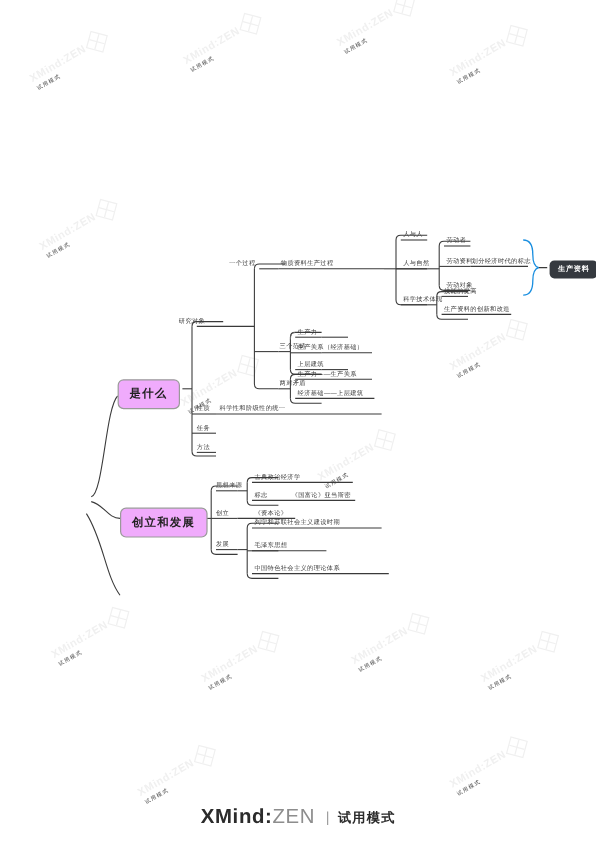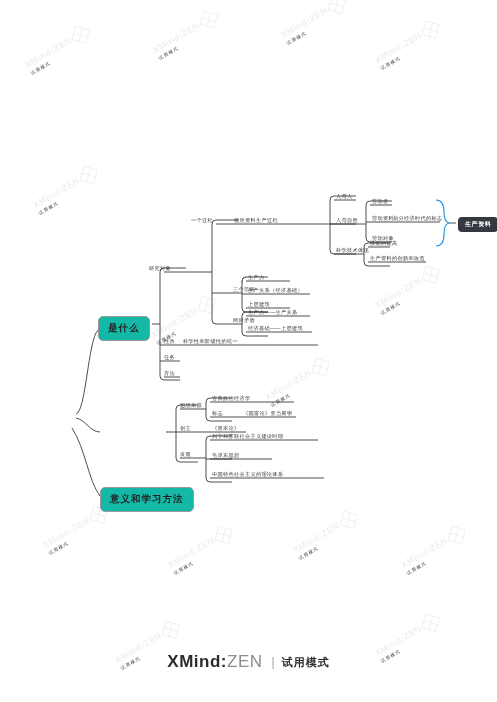--- a/index.html
+++ b/index.html
@@ -46,21 +46,21 @@
     background:#1a8fe0;
     color:#ffffff;
     font-size:15px;
     font-weight:bold;
     border-radius:5px;
     padding:8px 16px;
     letter-spacing:2px;
     box-shadow:0 1px 2px rgba(0,0,0,.15);
   }
   .main{
-    background:#14b8a6;
+    background:#f0abfc;
     color:#222222;
     border:1px solid #9a9a9a;
     border-radius:5px;
     font-size:9.5px;
     font-weight:bold;
     padding:5px 9px;
     letter-spacing:1px;
   }
   .dark{
     background:#35393f;
@@ -74,21 +74,21 @@
   .sub{
     color:#3a3a3a;
     font-size:5.2px;
     letter-spacing:.3px;
     line-height:1;
     padding:0 1px 1px 1px;
   }
 
   
   #footer{
-    position:absolute;left:0;bottom:30px;width:497px;
+    position:absolute;left:0;bottom:11px;width:497px;
     text-align:center;
     user-select:none;
   }
   #footer .brand{
     display:inline-block;
     font-size:17px;
     letter-spacing:.5px;
     vertical-align:middle;
   }
   #footer .b1{font-weight:bold;color:#2b2b2b;}
@@ -242,22 +242,22 @@
     </g>
 
     <g fill="none" stroke="#6f6f6f" stroke-width="0.8">
       <path d="M246,277 Q242,277 242,283"></path>
     </g>
   </svg>
 
 
   <div class="node main" style="left:98px;top:316px;">是什么</div>
 
-
-  <div class="node main" style="left:100px;top:487px;">意义和学习方法</div>
+  <div class="node main" style="left:100px;top:423px;">创立和发展</div>
+
 
   <div class="node sub" style="left:148px;top:266px;">研究对象</div>
 
   <div class="node sub" style="left:190px;top:218px;">一个过程</div>
 
   <div class="node sub" style="left:233px;top:218px;">物质资料生产过程</div>
 
   <div class="node sub" style="left:335px;top:194px;">人与人</div>
 
   <div class="node sub" style="left:335px;top:218px;">人与自然</div>

